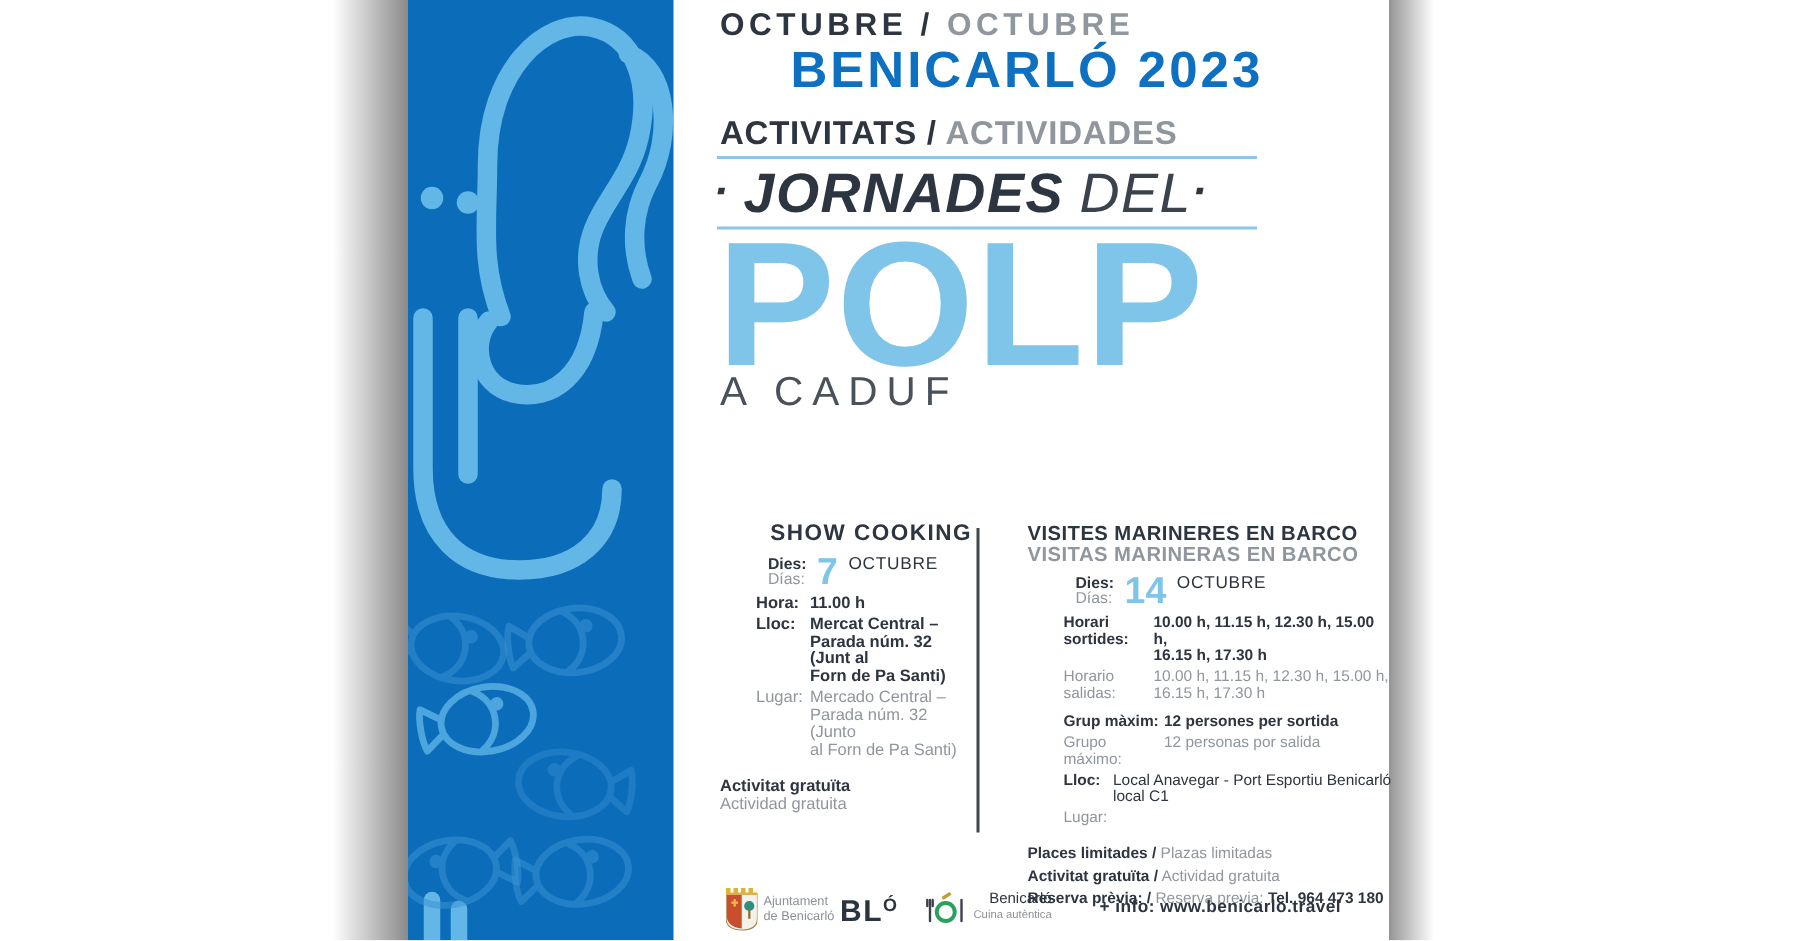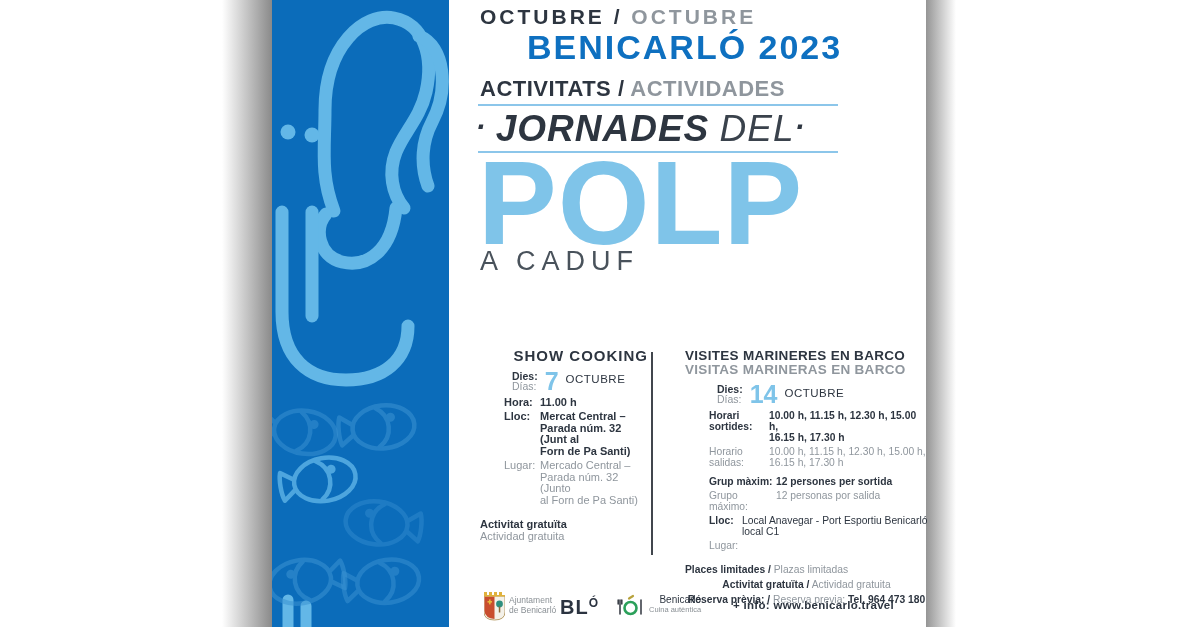--- a/index.html
+++ b/index.html
@@ -27,28 +27,28 @@
   .jornades .rest{font-weight:normal;letter-spacing:1px;color:#3a424c;}
   .polp{left:478px;top:144px;font-size:118px;line-height:1;font-weight:bold;color:#7fc4e9;letter-spacing:1px;white-space:nowrap;}
   .sub1{left:480px;top:246px;font-size:27px;letter-spacing:6px;color:#49525b;white-space:nowrap;}
   .sub2{left:480px;top:279px;font-size:29px;letter-spacing:1px;white-space:nowrap;}
   
   .col{line-height:11.5px;font-size:11px;}
   .col-left{left:480px;top:350px;width:168px;}
   .col-right{left:685px;top:349px;width:243px;font-size:10.3px;line-height:11px;}
   .sc-head{font-size:15px;font-weight:bold;letter-spacing:1px;margin-bottom:9px;text-align:right;}
   .vm-head{font-size:13.5px;font-weight:bold;letter-spacing:.3px;line-height:14px;}
-  .dies-row{display:flex;align-items:center;margin:7px 0 6px 0;padding-left:32px;}
+  .dies-row{display:flex;align-items:flex-start;margin:7px 0 6px 0;padding-left:32px;}
   .dies-labels{font-size:10.5px;line-height:10px;}
   .day-num{font-size:25px;line-height:20px;font-weight:bold;color:#7fc4e9;margin:0 7px 0 7px;}
   .day-month{font-size:11.5px;letter-spacing:.5px;margin-bottom:1px;}
   .row{display:flex;margin-top:3px;padding-left:24px;}
   .lbl-36{flex:0 0 36px;} .lbl-60{flex:0 0 60px;} .lbl-67{flex:0 0 67px;} .lbl-33{flex:0 0 33px;}
   .divider{left:651px;top:352px;width:2px;height:203px;background:#41464d;}
-  .mt8{margin-top:8px;} .mt12{margin-top:13px;} .mt4{margin-top:4px;text-align:center;}
+  .mt8{margin-top:8px;} .mt12{margin-top:13px;} .mt4{margin-top:4px;}
   .footline{white-space:nowrap;}
   
   .aj-text{left:509px;top:595px;font-size:8.5px;line-height:10px;color:#8a9095;}
   .blo{left:560px;top:596px;font-size:20px;font-weight:bold;color:#2b3340;letter-spacing:1px;}
   .blo sup{font-size:12px;vertical-align:7px;letter-spacing:0;}
   .cuina-text{left:649px;top:595px;line-height:10px;}
   .cuina-name{font-size:10px;font-weight:normal;color:#2d3540;text-align:right;}
   .cuina-tag{font-size:7.5px;color:#8a9095;}
   .info{left:733px;top:599px;font-size:11.5px;font-weight:bold;letter-spacing:.3px;white-space:nowrap;}
 </style>

